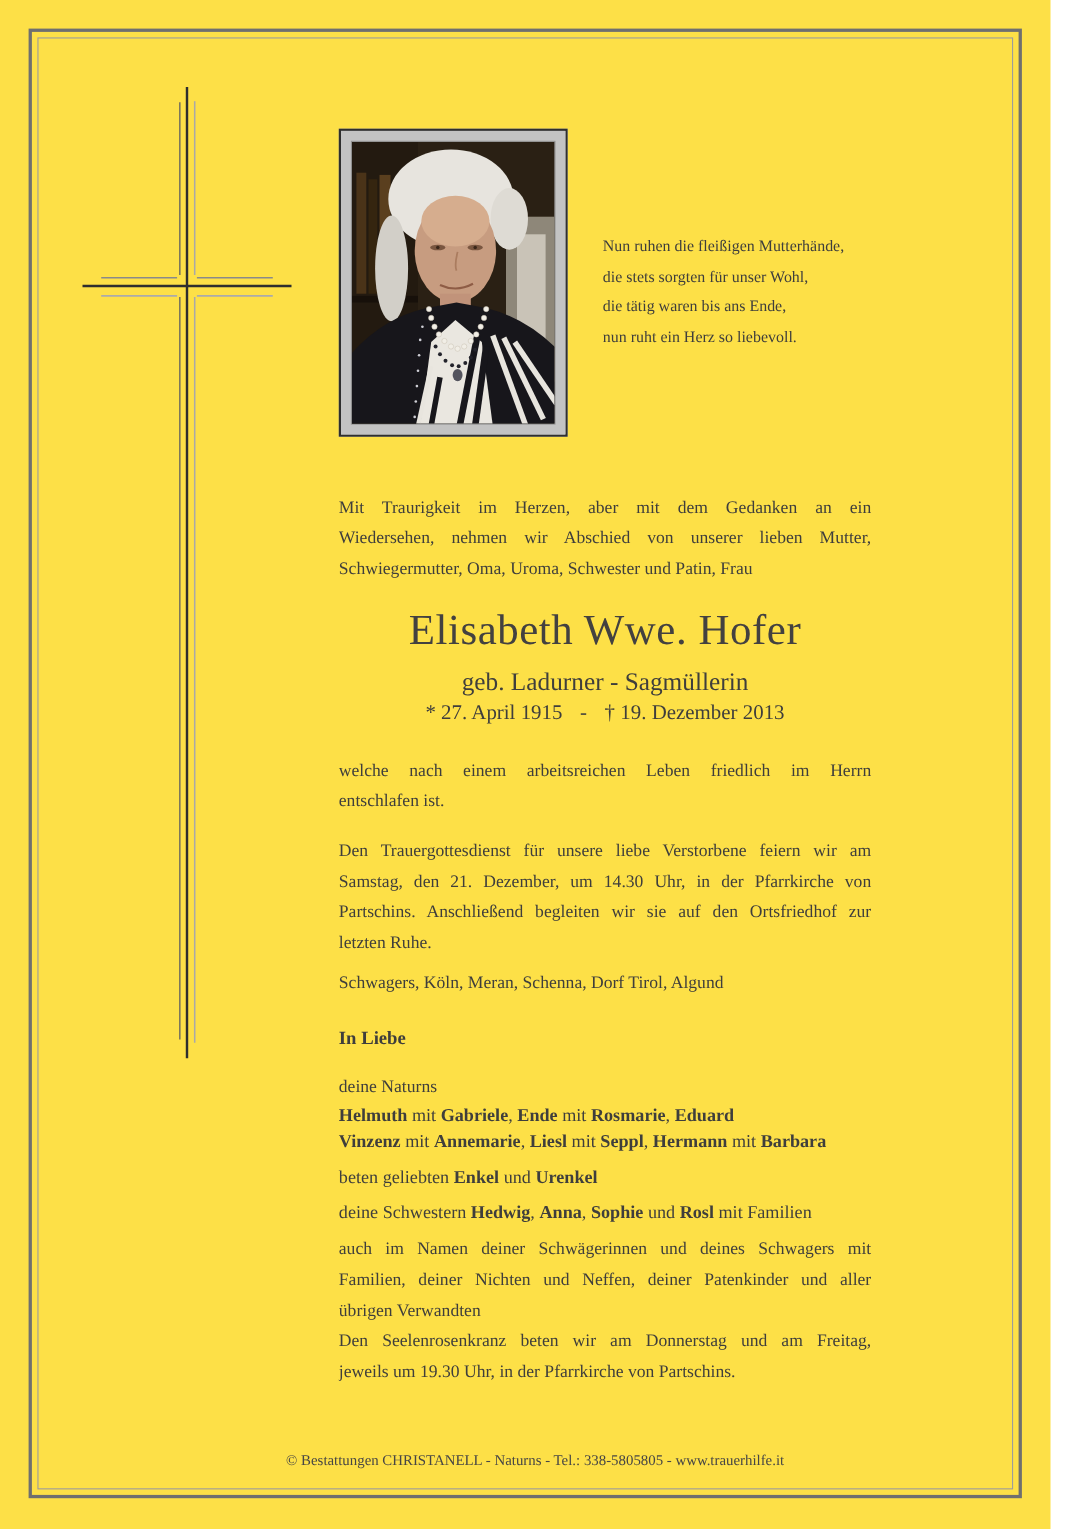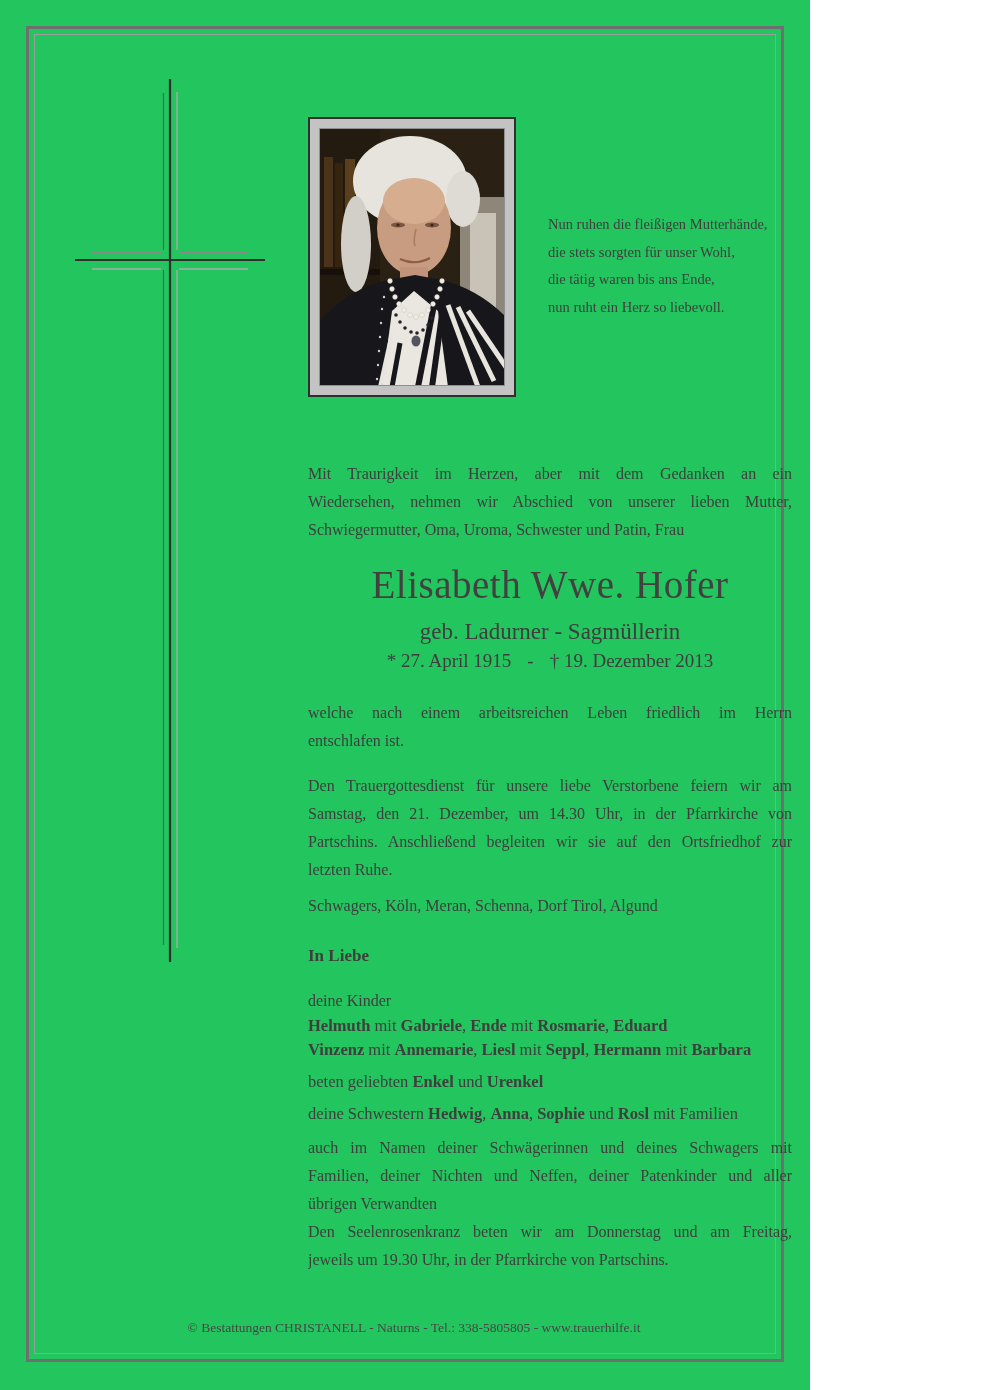--- a/index.html
+++ b/index.html
@@ -1,17 +1,17 @@
 <!DOCTYPE html>
 <html lang="de"><head>
 <meta charset="utf-8">
 <style>
   html,body { margin:0; padding:0; background:#ffffff; }
   .page {
-    position:relative; width:810px; height:1390px; background:#22c55e;
+    position:relative; width:955px; height:1390px; background:#fde047;
     font-family:"Liberation Serif","DejaVu Serif",serif; color:#3f3e3c;
     overflow:hidden;
   }
   .frame-outer { position:absolute; left:26px; top:26px; right:26px; bottom:28px;
     border:3px solid #6f6f6f; }
   .frame-inner { position:absolute; left:34px; top:34px; right:34px; bottom:36px;
     border:1px solid #9c9c9c; }
 
   .cross { position:absolute; left:60px; top:70px; width:220px; height:900px; }
 
@@ -19,21 +19,21 @@
     border:2px solid #2f2f2f; box-sizing:border-box; background:#c3c3c3; }
   .photo-mat { position:absolute; left:0; top:0; right:0; bottom:0;
     border:9px solid #c3c3c3; box-sizing:border-box; }
   .photo-inner { position:absolute; left:0; top:0; right:0; bottom:0;
     border:1px solid #8f8f8f; box-sizing:border-box; overflow:hidden; }
   .photo-inner svg { display:block; }
 
   .poem { position:absolute; left:548px; top:211px; width:330px;
     font-size:14.5px; line-height:27.5px; }
 
-  .text-col { position:absolute; left:308px; top:460px; width:484px; }
+  .text-col { position:absolute; left:308px; top:448px; width:484px; }
   .jline { text-align:justify; text-align-last:justify; height:28px; line-height:28px;
     font-size:16px; overflow:hidden; white-space:nowrap; }
   .jline.last { text-align-last:left; }
   .plain { font-size:16px; line-height:28px; }
 
   .center-block { text-align:center; }
   .name { font-size:39px; line-height:45px; margin-top:18px; letter-spacing:0.5px;
     color:#434140; }
   .maiden { font-size:23px; line-height:30px; margin-top:10px; }
   .dates { font-size:19px; line-height:28px; margin-top:0; }
@@ -198,21 +198,21 @@
       <div class="jline">Den Trauergottesdienst für unsere liebe Verstorbene feiern wir am</div>
       <div class="jline">Samstag, den 21. Dezember, um 14.30 Uhr, in der Pfarrkirche von</div>
       <div class="jline">Partschins. Anschließend begleiten wir sie auf den Ortsfriedhof zur</div>
       <div class="jline last">letzten Ruhe.</div>
     </div>
 
     <div class="plain places">Schwagers, Köln, Meran, Schenna, Dorf Tirol, Algund</div>
 
     <div class="in-liebe">In Liebe</div>
 
-    <div class="kinder-label">deine Kinder</div>
+    <div class="kinder-label">deine Naturns</div>
     <div class="fam-line"><span class="b">Helmuth</span><span> mit </span><span class="b">Gabriele</span><span>, </span><span class="b">Ende</span><span> mit </span><span class="b">Rosmarie</span><span>, </span><span class="b">Eduard</span></div>
     <div class="fam-line"><span class="b">Vinzenz</span><span> mit </span><span class="b">Annemarie</span><span>, </span><span class="b">Liesl</span><span> mit </span><span class="b">Seppl</span><span>, </span><span class="b">Hermann</span><span> mit </span><span class="b">Barbara</span></div>
 
     <div class="mixed enkel"><span>beten geliebten </span><span class="b">Enkel</span><span> und </span><span class="b">Urenkel</span></div>
 
     <div class="mixed sisters"><span>deine Schwestern </span><span class="b">Hedwig</span><span>, </span><span class="b">Anna</span><span>, </span><span class="b">Sophie</span><span> und </span><span class="b">Rosl</span><span> mit Familien</span></div>
 
     <div class="p-auch">
       <div class="jline">auch im Namen deiner Schwägerinnen und deines Schwagers mit</div>
       <div class="jline">Familien, deiner Nichten und Neffen, deiner Patenkinder und aller</div>

